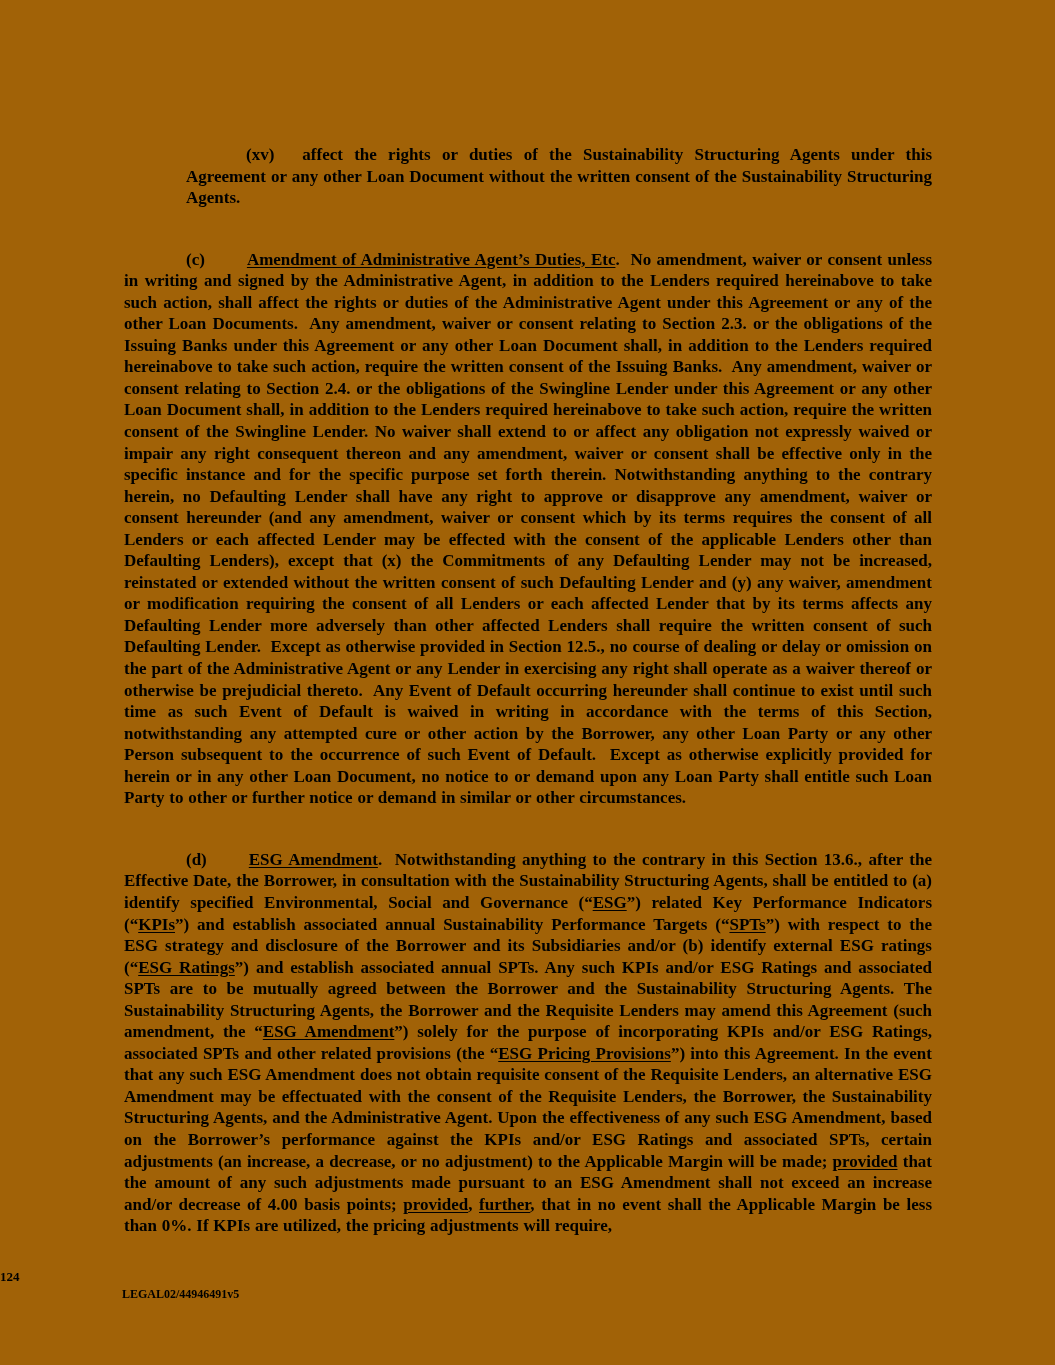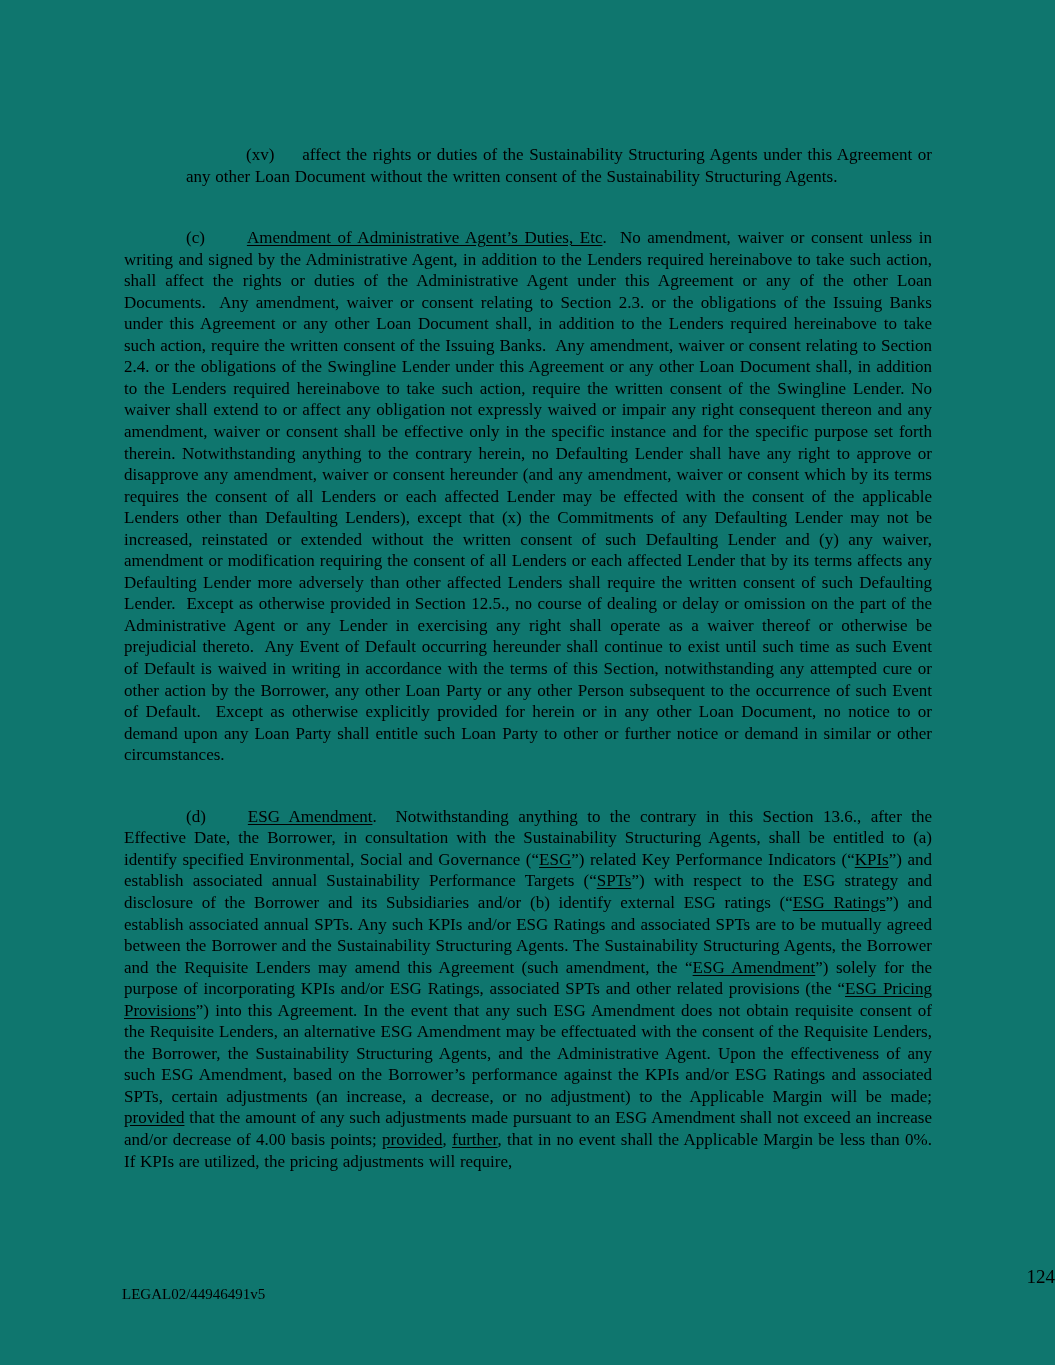--- a/index.html
+++ b/index.html
@@ -11,22 +11,23 @@
     width: 1055px;
     height: 1365px;
     position: relative;
     font-family: "Liberation Serif", serif;
     color: #000000;
     -webkit-font-smoothing: antialiased;
   }
   .page {
     position: absolute;
     inset: 0;
-    background: #0f766e;
+    background: #a16207;
     overflow: hidden;
+    font-weight: bold;
   }
   .content {
     position: absolute;
     left: 124px;
     top: 144px;
     width: 808px;
   }
   .para {
     margin: 0;
     text-align: justify;
@@ -52,29 +53,29 @@
   .sub .tab  { width: 28px; }
   .u {
     text-decoration: underline;
     text-underline-offset: 2px;
   }
   .page-number {
     position: absolute;
     top: 1269px;
     left: 0;
     width: 100%;
-    text-align: right;
-    font-size: 19px;
+    text-align: left;
+    font-size: 13px;
     line-height: 16px;
   }
   .doc-id {
     position: absolute;
     top: 1286px;
     left: 122px;
-    font-size: 15px;
+    font-size: 12px;
     line-height: 16px;
   }
 </style>
 </head>
 <body>
 
 <div class="page">
   <div class="content">
     <p class="para sub"><span>(xv)</span><span class="tab"></span><span>affect the rights or duties of the Sustainability Structuring Agents under this Agreement or any other Loan Document without the written consent of the Sustainability Structuring Agents.</span></p>
     <p class="para main"><span>(c)</span><span class="tab"></span><span class="u">Amendment of Administrative Agent’s Duties, Etc</span><span>.&nbsp; No amendment, waiver or consent unless in writing and signed by the Administrative Agent, in addition to the Lenders required hereinabove to take such action, shall affect the rights or duties of the Administrative Agent under this Agreement or any of the other Loan Documents.&nbsp; Any amendment, waiver or consent relating to Section 2.3. or the obligations of the Issuing Banks under this Agreement or any other Loan Document shall, in addition to the Lenders required hereinabove to take such action, require the written consent of the Issuing Banks.&nbsp; Any amendment, waiver or consent relating to Section 2.4. or the obligations of the Swingline Lender under this Agreement or any other Loan Document shall, in addition to the Lenders required hereinabove to take such action, require the written consent of the Swingline Lender. No waiver shall extend to or affect any obligation not expressly waived or impair any right consequent thereon and any amendment, waiver or consent shall be effective only in the specific instance and for the specific purpose set forth therein. Notwithstanding anything to the contrary herein, no Defaulting Lender shall have any right to approve or disapprove any amendment, waiver or consent hereunder (and any amendment, waiver or consent which by its terms requires the consent of all Lenders or each affected Lender may be effected with the consent of the applicable Lenders other than Defaulting Lenders), except that (x) the Commitments of any Defaulting Lender may not be increased, reinstated or extended without the written consent of such Defaulting Lender and (y) any waiver, amendment or modification requiring the consent of all Lenders or each affected Lender that by its terms affects any Defaulting Lender more adversely than other affected Lenders shall require the written consent of such Defaulting Lender.&nbsp; Except as otherwise provided in Section 12.5., no course of dealing or delay or omission on the part of the Administrative Agent or any Lender in exercising any right shall operate as a waiver thereof or otherwise be prejudicial thereto.&nbsp; Any Event of Default occurring hereunder shall continue to exist until such time as such Event of Default is waived in writing in accordance with the terms of this Section, notwithstanding any attempted cure or other action by the Borrower, any other Loan Party or any other Person subsequent to the occurrence of such Event of Default.&nbsp; Except as otherwise explicitly provided for herein or in any other Loan Document, no notice to or demand upon any Loan Party shall entitle such Loan Party to other or further notice or demand in similar or other circumstances.</span></p>

